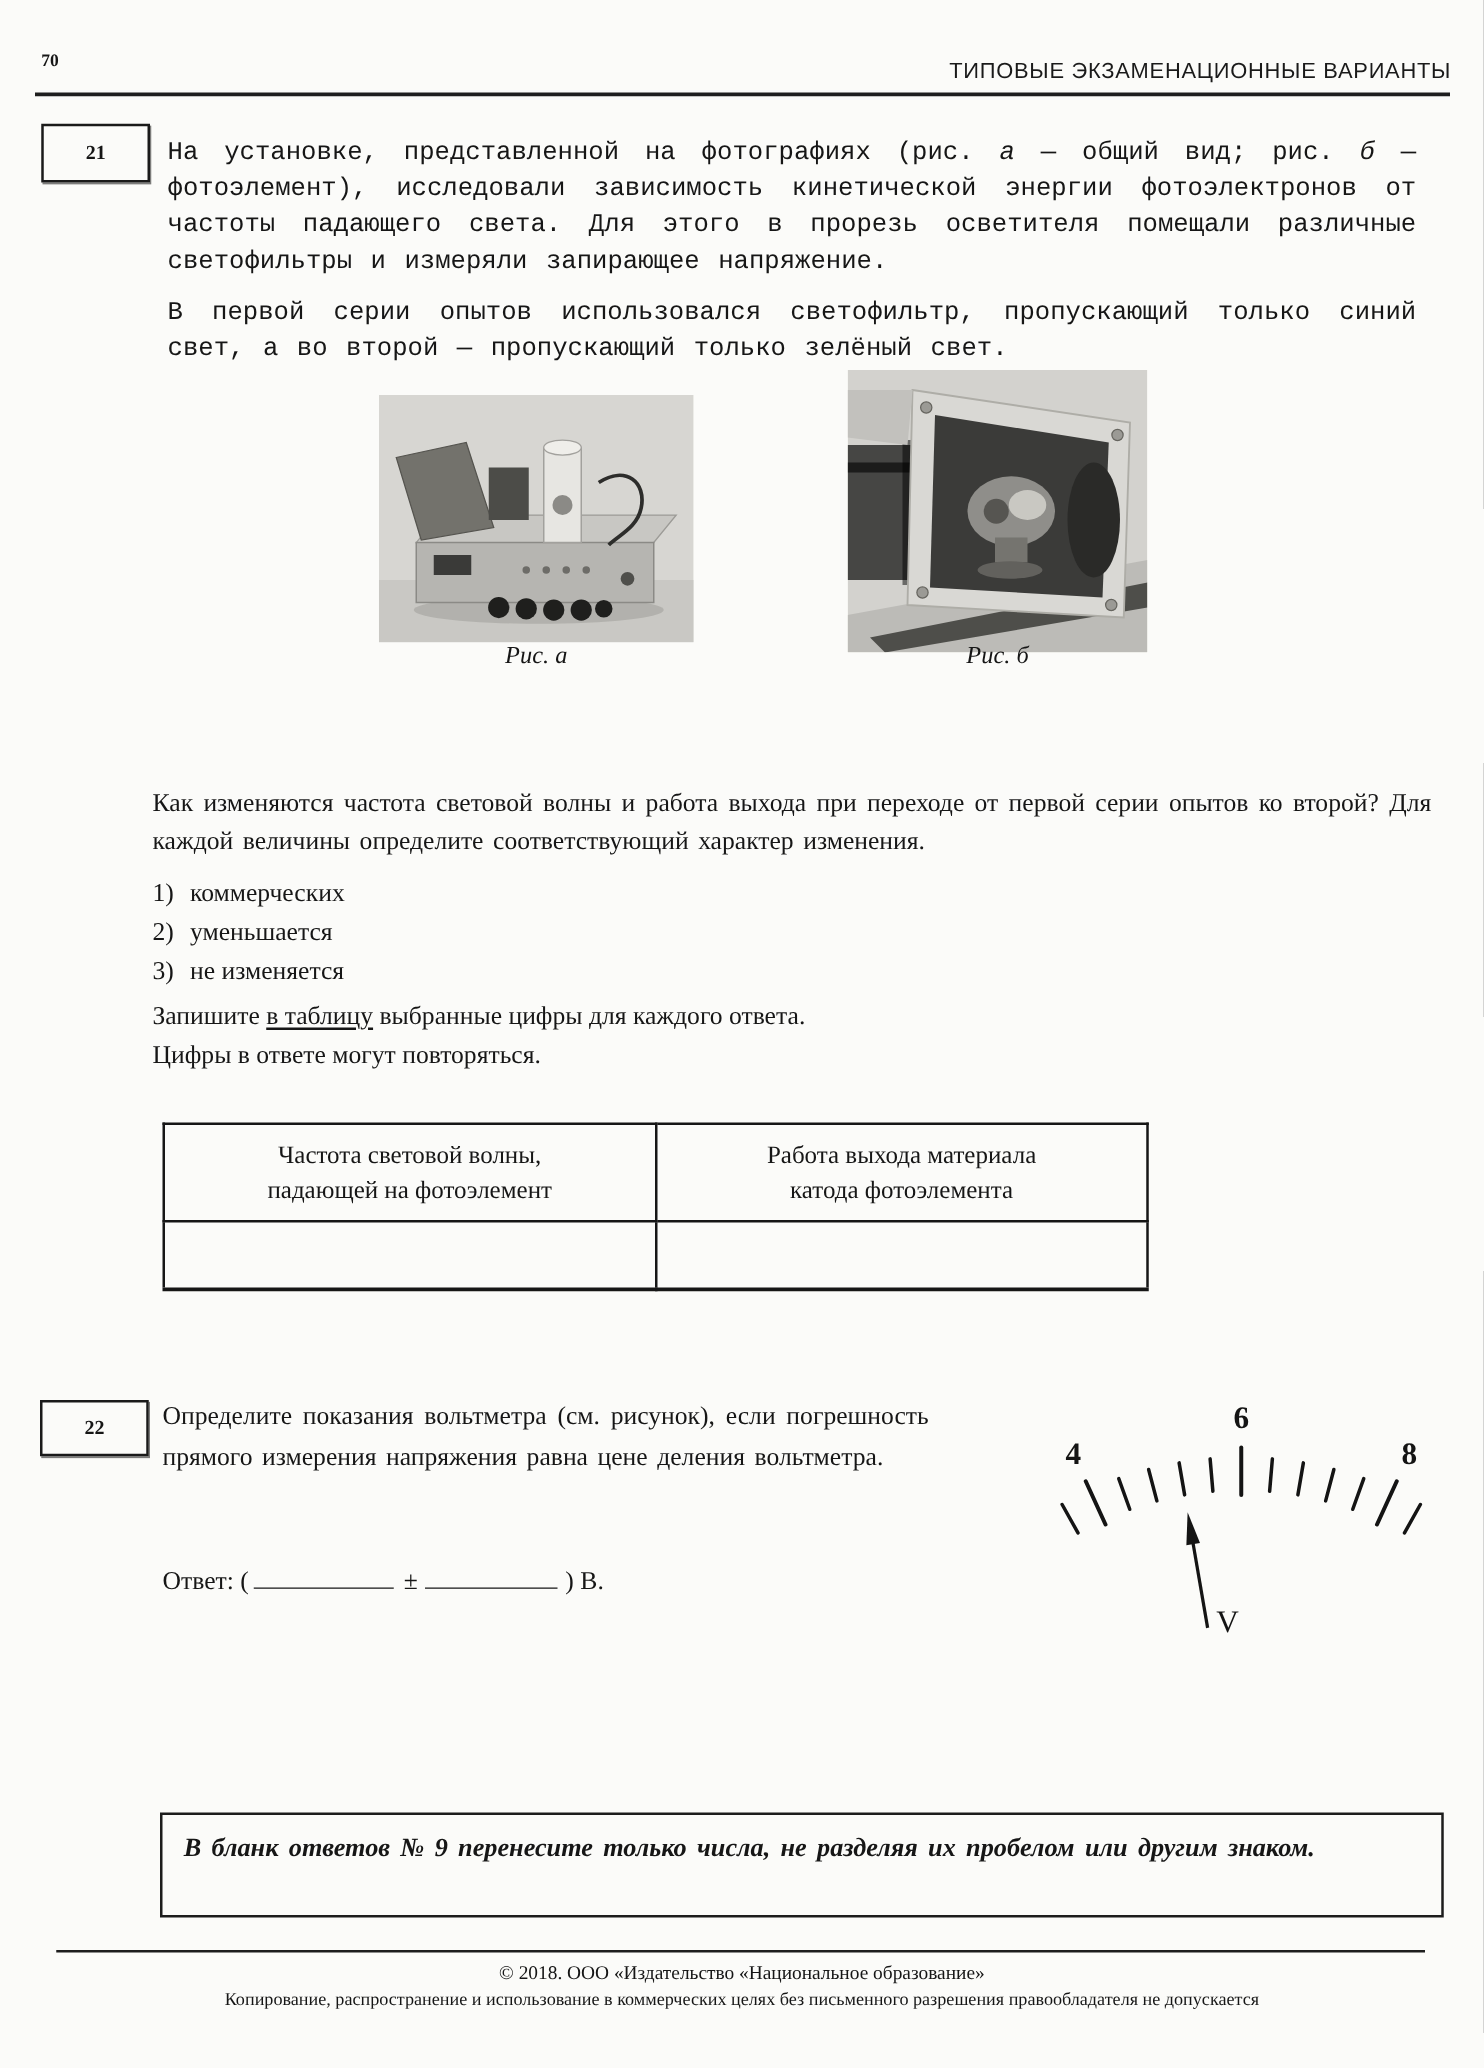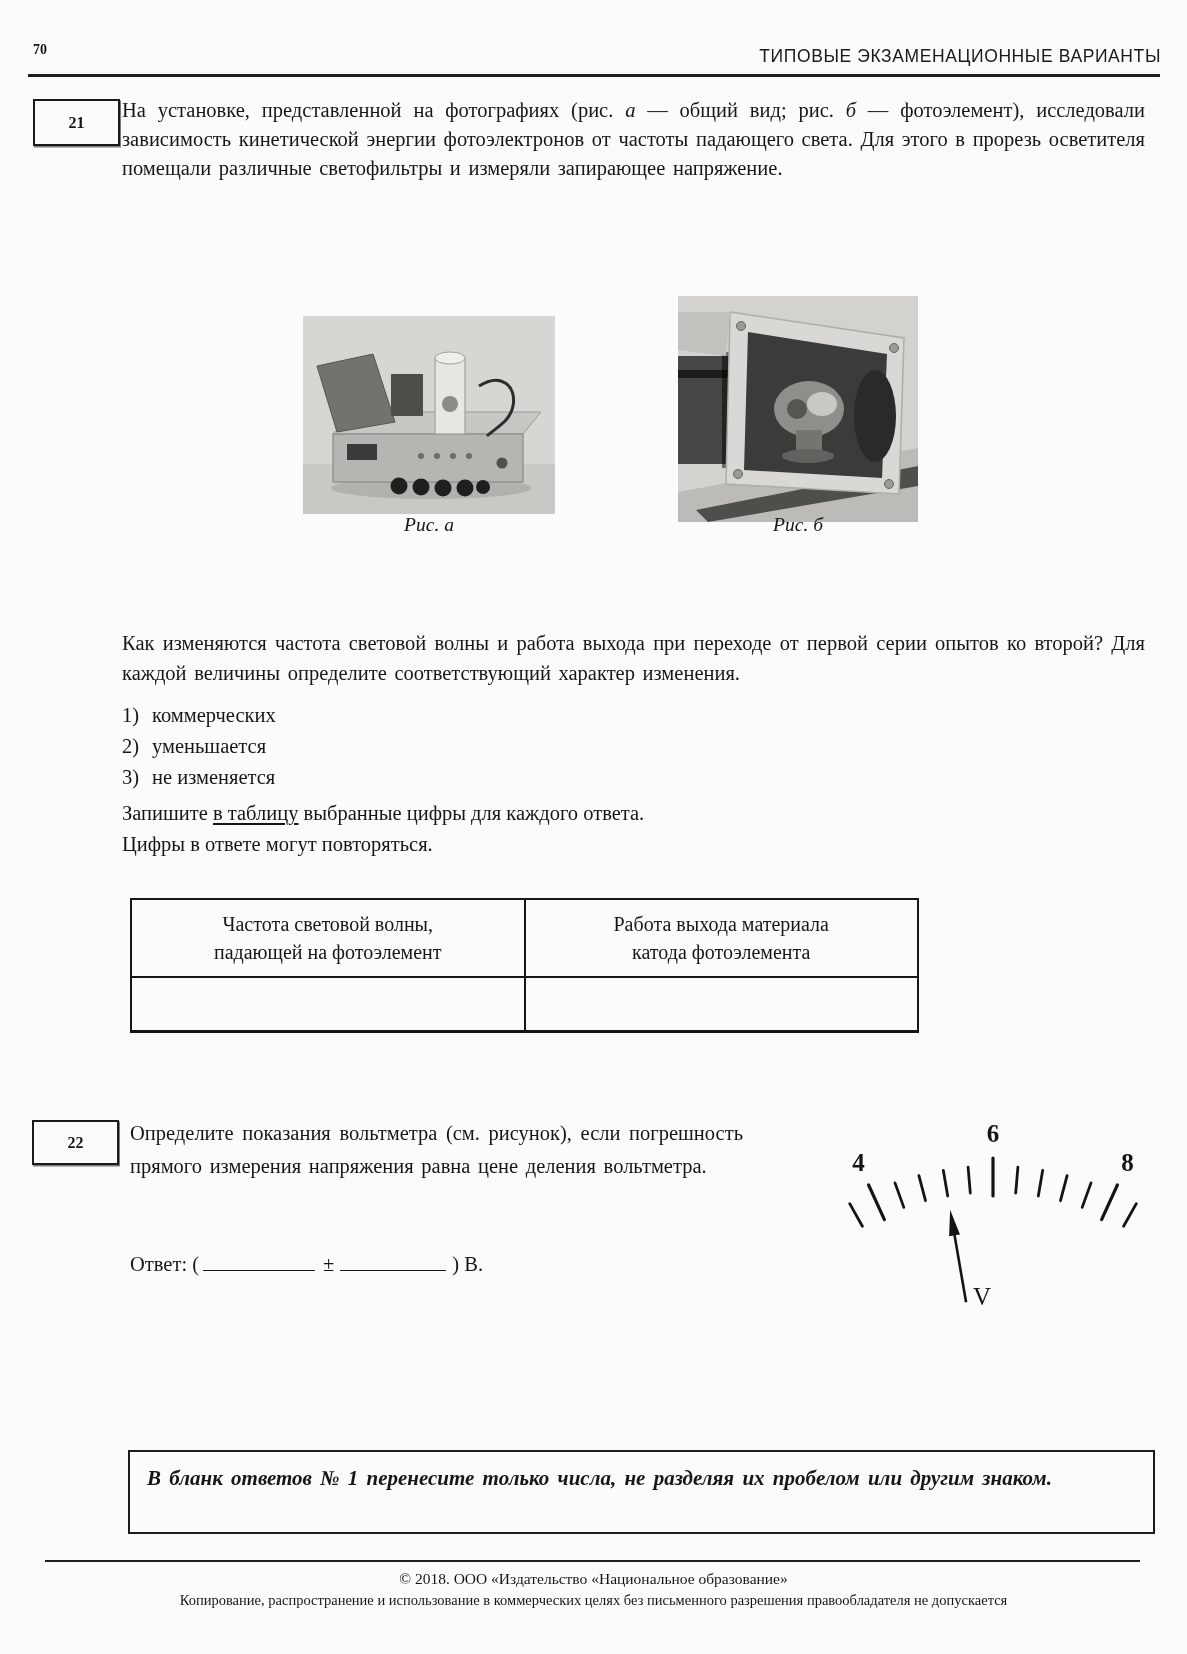--- a/index.html
+++ b/index.html
@@ -14,21 +14,21 @@
   .page-num{font-size:14px;font-weight:bold;}
   .runhead{font-family:"Liberation Sans",sans-serif;font-size:17.5px;letter-spacing:.6px;color:#1a1a1a;}
   .numbox{
     border:2.5px solid #1a1a1a;background:#fbfbf9;
     display:flex;align-items:center;justify-content:center;
     font-size:16px;font-weight:bold;
     box-shadow:1px 1.5px 0 rgba(20,20,20,.55);
     box-sizing:border-box;
   }
   .para{font-size:20.5px;line-height:29px;text-align:justify;word-spacing:2.5px;}
-  .para p{margin:0;}
+  .para p{margin:12px;font-family:Liberation Mono, monospace;}
   .q-para{font-size:20.5px;line-height:30px;text-align:justify;word-spacing:2.5px;}
   .fig-caption{font-size:19.5px;font-style:italic;text-align:center;}
   .photo-frame{overflow:hidden;}
   .opt-row{font-size:20.5px;line-height:31px;}
   .opt-num{display:inline-block;min-width:30px;}
   .write-line{font-size:20.5px;line-height:31px;}
   .uline{text-decoration:underline;text-underline-offset:3px;}
   table.answer-table{border-collapse:collapse;table-layout:fixed;width:789px;background:#fbfbf9;}
   table.answer-table th, table.answer-table td{
     border:2px solid #161616;
@@ -62,20 +62,21 @@
   <div class="abs page-num" style="left:33px;top:42px;">70</div>
   <div class="abs runhead" style="right:26px;top:46px;">ТИПОВЫЕ ЭКЗАМЕНАЦИОННЫЕ ВАРИАНТЫ</div>
   <div class="abs rule" style="left:28px;top:74px;width:1132px;height:3px;"></div>
 
   <div class="abs numbox" style="left:33px;top:99px;width:87px;height:47px;">
     <span>21</span>
   </div>
 
   <div class="abs para" style="left:122px;top:96px;width:1023px;">
     <p><span>На установке, представленной на фотографиях (рис. </span><i>а</i><span> — общий вид; рис. </span><i>б</i><span> — фотоэлемент), исследовали зависимость кинетической энергии фотоэлектронов от частоты падающего света. Для этого в прорезь осветителя помещали различные светофильтры и измеряли запирающее напряжение.</span></p>
+    <p>В первой серии опытов использовался светофильтр, пропускающий только синий свет, а во второй — пропускающий только зелёный свет.</p>
   </div>
 
   <div class="abs photo-frame" style="left:303px;top:316px;width:252px;height:198px;">
     <svg width="252" height="198" viewBox="0 0 252 198">
       <rect width="252" height="198" fill="#d7d6d2"></rect>
       <rect y="148" width="252" height="50" fill="#c9c8c4"></rect>
       <ellipse cx="128" cy="172" rx="100" ry="11" fill="rgba(40,40,38,0.14)"></ellipse>
       <polygon points="30,118 220,118 238,96 48,96" fill="#c8c7c3" stroke="#9c9b97" stroke-width="1"></polygon>
       <rect x="30" y="118" width="190" height="48" fill="#b6b5b1" stroke="#8b8a86" stroke-width="1.2"></rect>
       <rect x="44" y="128" width="30" height="16" fill="#3a3a38"></rect>
@@ -184,20 +185,20 @@
       <line x1="303.0" y1="124.9" x2="294.2" y2="149.4" stroke="#141414" stroke-width="2.8" stroke-linecap="round"></line>
       <line x1="329.4" y1="127.0" x2="313.6" y2="161.6" stroke="#141414" stroke-width="3.2" stroke-linecap="round"></line>
       <text x="339.4" y="113.2" text-anchor="middle" font-size="25" font-weight="bold" font-family="&quot;Liberation Serif&quot;,serif" fill="#141414">8</text>
       <line x1="348.3" y1="145.6" x2="335.6" y2="168.3" stroke="#141414" stroke-width="2.8" stroke-linecap="round"></line>
       <line x1="178.1" y1="244.3" x2="165.2" y2="169.4" stroke="#141414" stroke-width="2.6"></line>
       <polygon points="162.1,151.7 172.0,176.4 161.1,178.2" fill="#141414"></polygon>
       <text x="185.1" y="247.3" font-size="25" font-family="&quot;Liberation Serif&quot;,serif" fill="#141414">V</text>
     </svg>
 
   <div class="abs notice-box" style="left:128px;top:1450px;width:1027px;min-height:84px;">
-    <span>В бланк ответов № 1 перенесите только числа, не разделяя их пробелом или другим знаком.</span>
+    <span>В бланк ответов № 9 перенесите только числа, не разделяя их пробелом или другим знаком.</span>
   </div>
 
   <div class="abs rule" style="left:45px;top:1560px;width:1095px;height:2px;"></div>
   <div class="abs footer-line1" style="left:0;top:1570px;">© 2018. ООО «Издательство «Национальное образование»</div>
   <div class="abs footer-line2" style="left:0;top:1592px;">Копирование, распространение и использование в коммерческих целях без письменного разрешения правообладателя не допускается</div>
 
 </div>
 
 </body></html>

